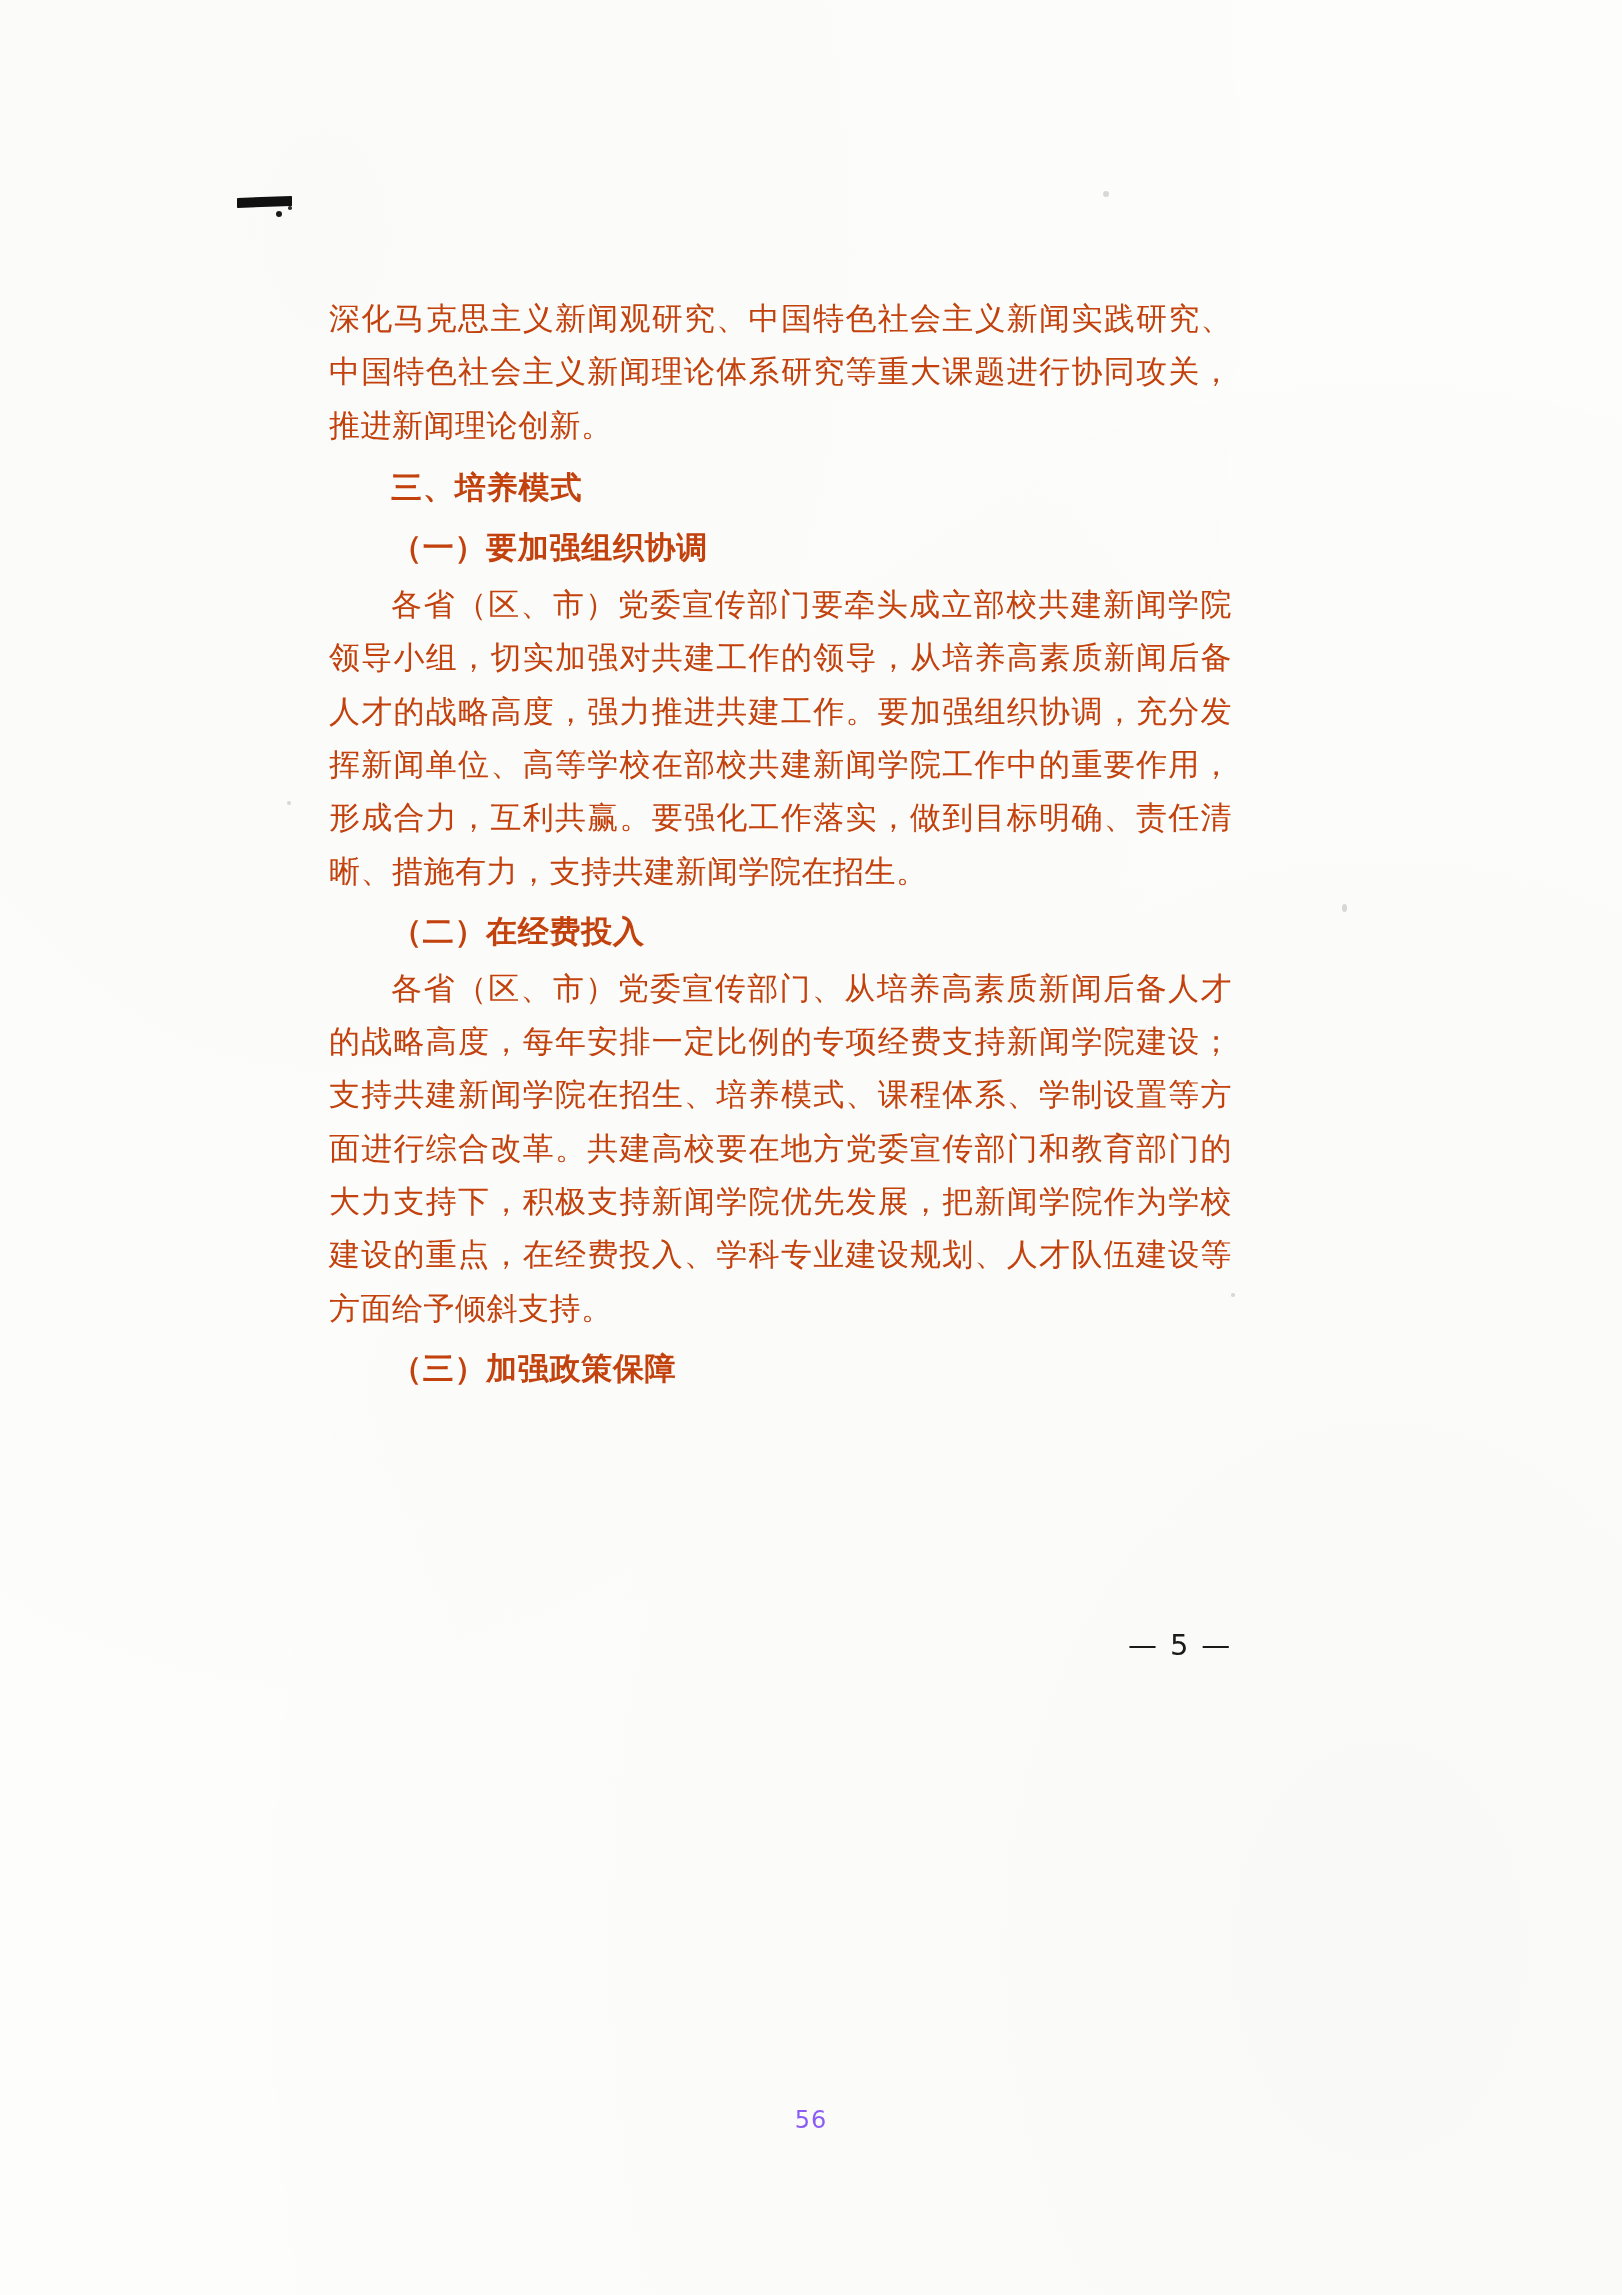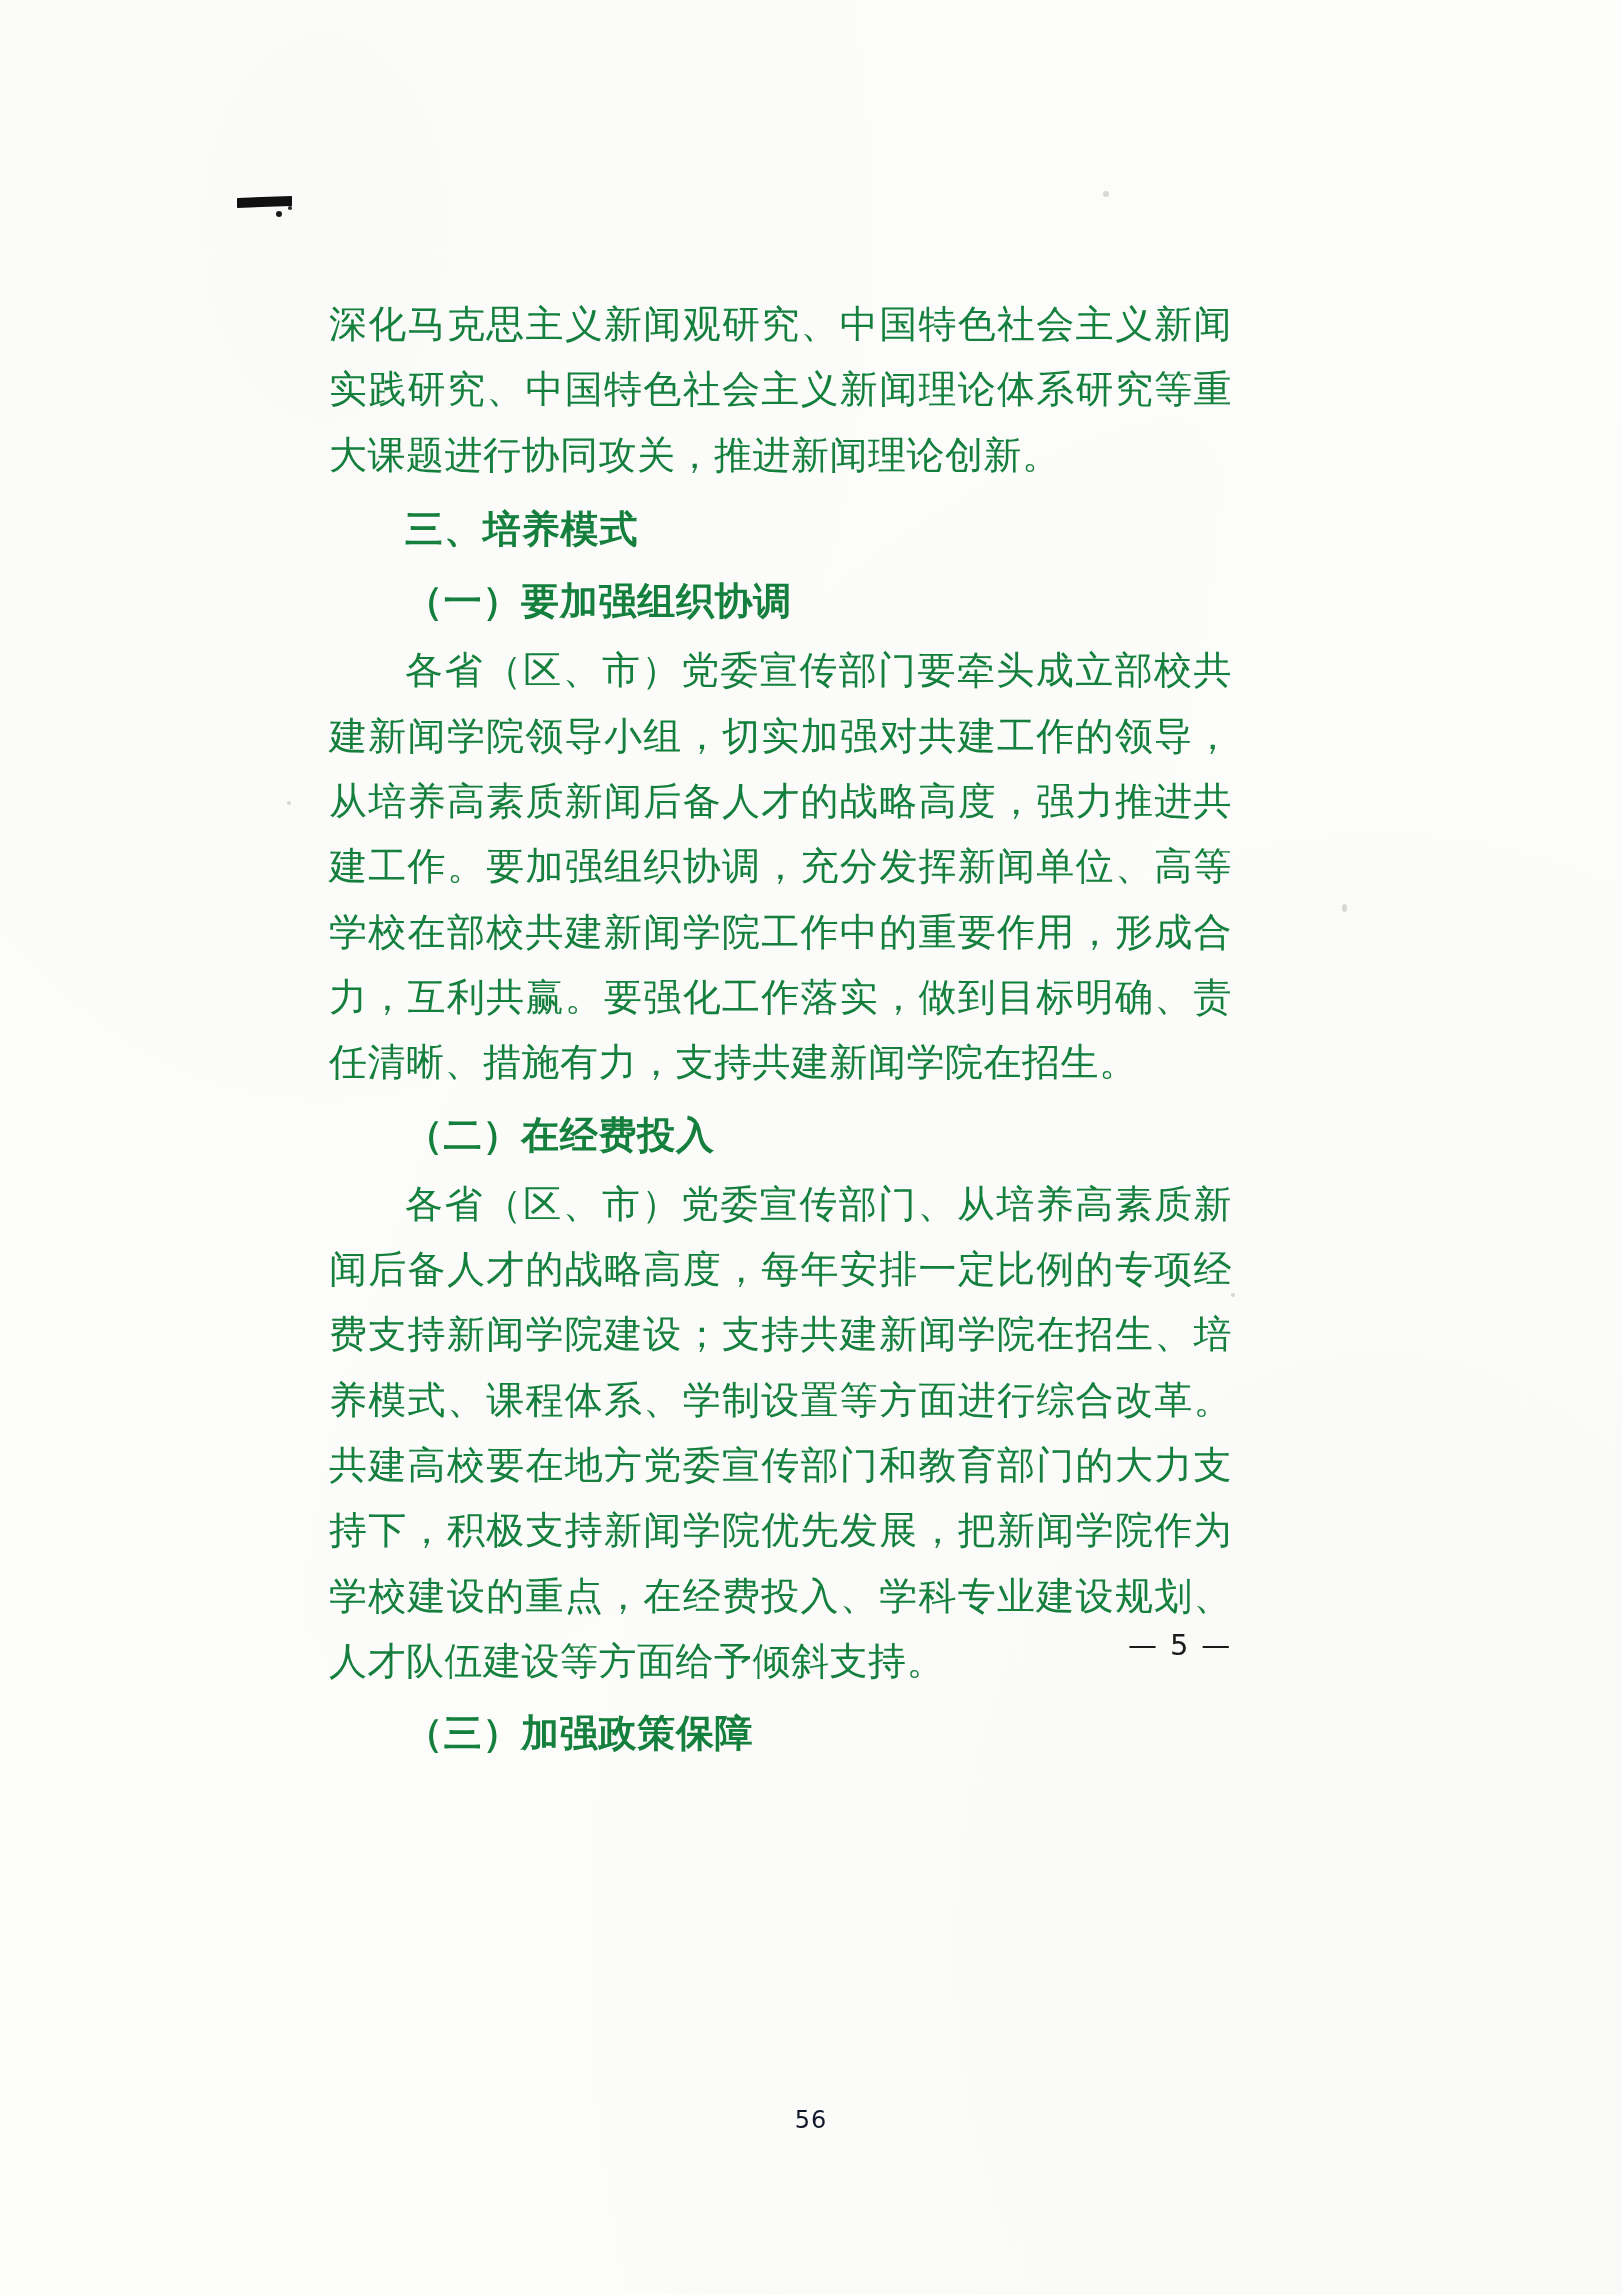--- a/index.html
+++ b/index.html
@@ -32,23 +32,23 @@
   }
 
   .content {
     position: absolute;
     left: 329px;
     top: 292px;
     width: 903px;
   }
 
   .doc-text {
-    font-size: 38px;
+    font-size: 31px;
     line-height: 1.72;
-    color: #15803d;
+    color: #c2410c;
     letter-spacing: 0.5px;
     text-align: justify;
     text-justify: inter-ideograph;
   }
 
   p.para {
     margin: 0 0 3.5px 0;
     text-indent: 0;
   }
   p.para.indent {
@@ -78,21 +78,21 @@
     letter-spacing: 1.8px;
   }
 
   .footer-number {
     position: absolute;
     left: 0;
     right: 0;
     top: 2106px;
     text-align: center;
     font-size: 24px;
-    color: #0f172a;
+    color: #8b5cf6;
     letter-spacing: 0.9px;
   }
 
   
   .scan-mark {
     position: absolute;
     left: 237px;
     top: 193px;
     width: 69px;
     height: 23px;

